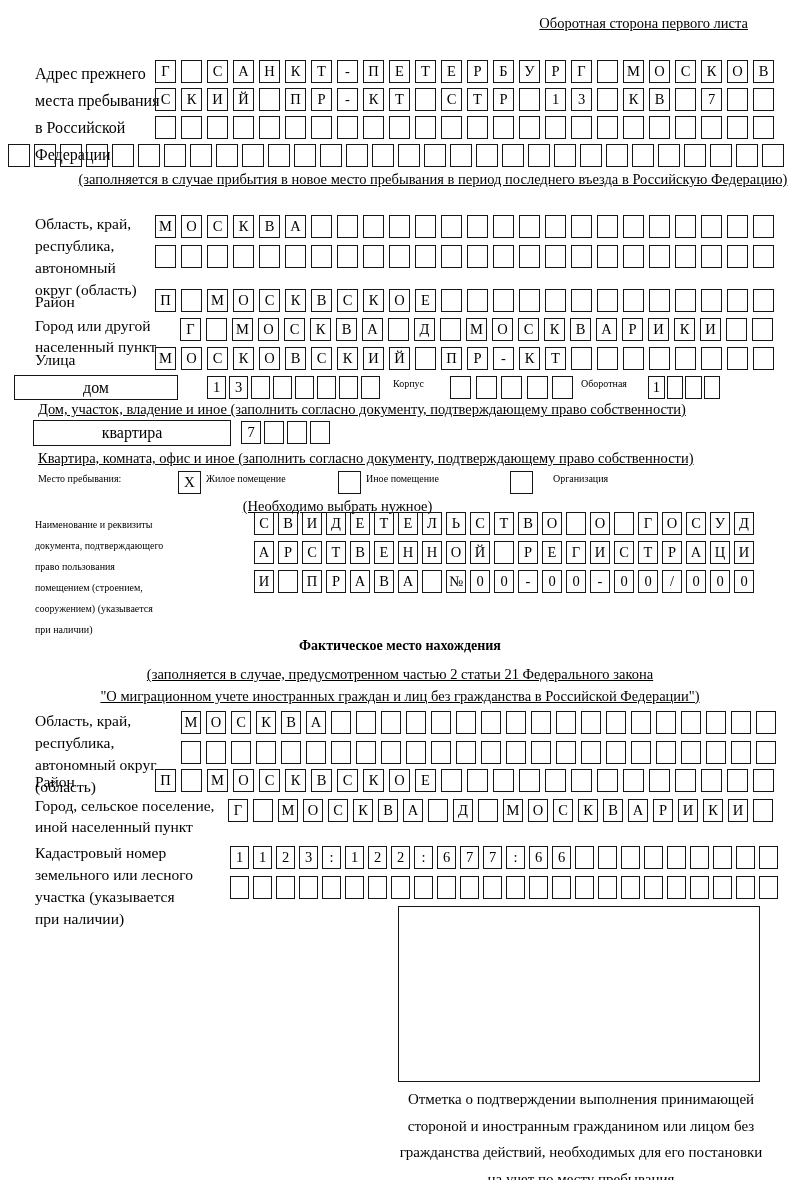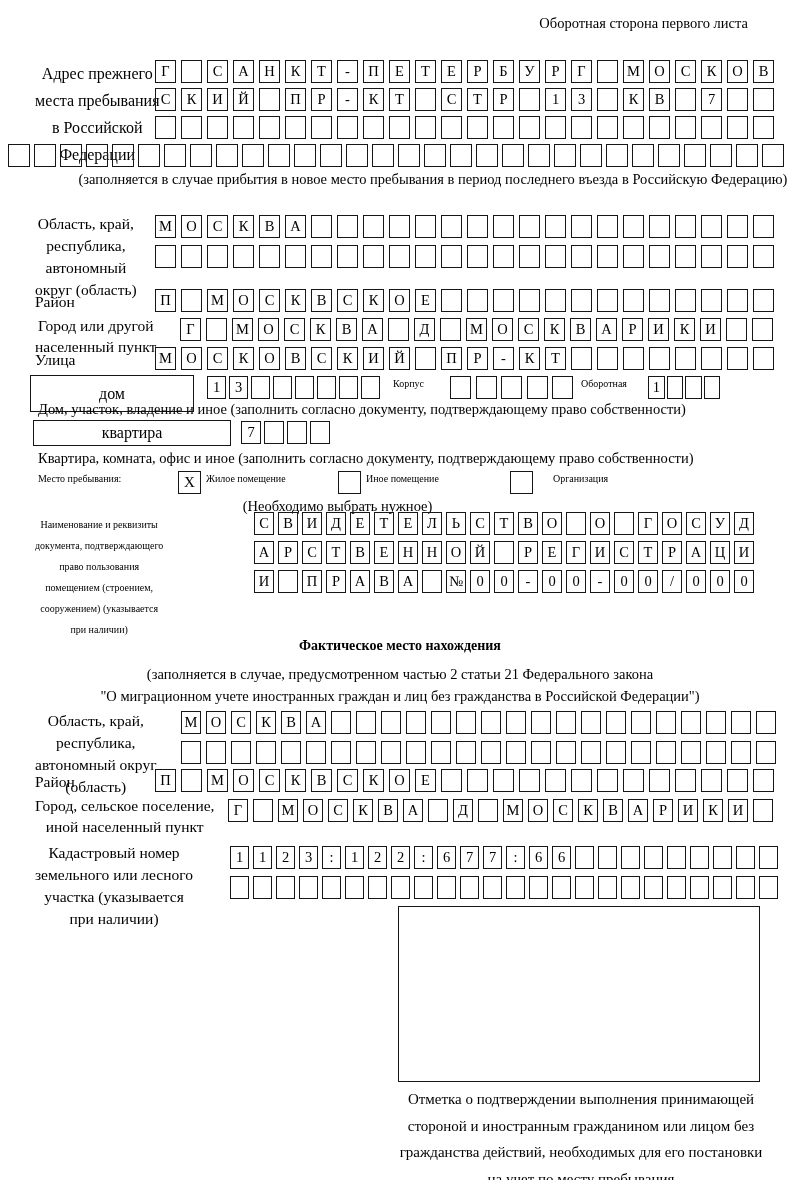--- a/index.html
+++ b/index.html
@@ -1,23 +1,23 @@
 <!DOCTYPE html>
 <html><head>
 <meta charset="utf-8">
 <style>
   html,body{margin:0;padding:0;background:#ffffff;}
   #page{
     position:relative; width:800px; height:1180px; background:#ffffff;
     font-family:"Liberation Serif", serif; color:#000; overflow:hidden;
   }
-  .lbl{position:absolute; font-size:15.5px; line-height:21px; white-space:pre-line;text-align:center;}
+  .lbl{position:absolute; font-size:15.5px; line-height:21px; white-space:pre-line;}
   .lbl.lh22{line-height:22px;}
   .lbl.lh27{font-size:16px; line-height:27px;}
-  .note{position:absolute; font-size:14.5px; white-space:nowrap;}
+  .note{position:absolute; font-size:14.5px; white-space:nowrap;text-decoration:underline;}
   .center{left:0; width:800px; text-align:center; white-space:normal;}
   .title{position:absolute; left:0; width:800px; text-align:center; font-weight:bold; font-size:16.5px;}
   .cellrow{position:absolute; display:flex;}
   .cellrow .cell{
     flex:none; box-sizing:border-box; width:21px; height:23px;
     border:1.5px solid #161616; margin-right:5px;
     display:flex; align-items:center; justify-content:center;
     font-size:14.5px; font-family:"Liberation Serif", serif;
   }
   .p25 .cell{width:20px; margin-right:5px;}
@@ -298,21 +298,21 @@
       <span class="cell"></span>
       <span class="cell"></span>
       <span class="cell"></span>
       <span class="cell"></span>
       <span class="cell"></span>
       <span class="cell"></span>
       <span class="cell"></span>
       <span class="cell"></span>
     </div>
 
-  <div class="labelbox" style="left:30px; top:375px; width:164px; height:37px;">дом</div>
+  <div class="labelbox" style="left:14px; top:375px; width:164px; height:25px;">дом</div>
   <div class="cellrow dom8" style="left:207px; top:376px;">
       <span class="cell">1</span>
       <span class="cell">3</span>
       <span class="cell"></span>
       <span class="cell"></span>
       <span class="cell"></span>
       <span class="cell"></span>
       <span class="cell"></span>
       <span class="cell"></span>
     </div>

